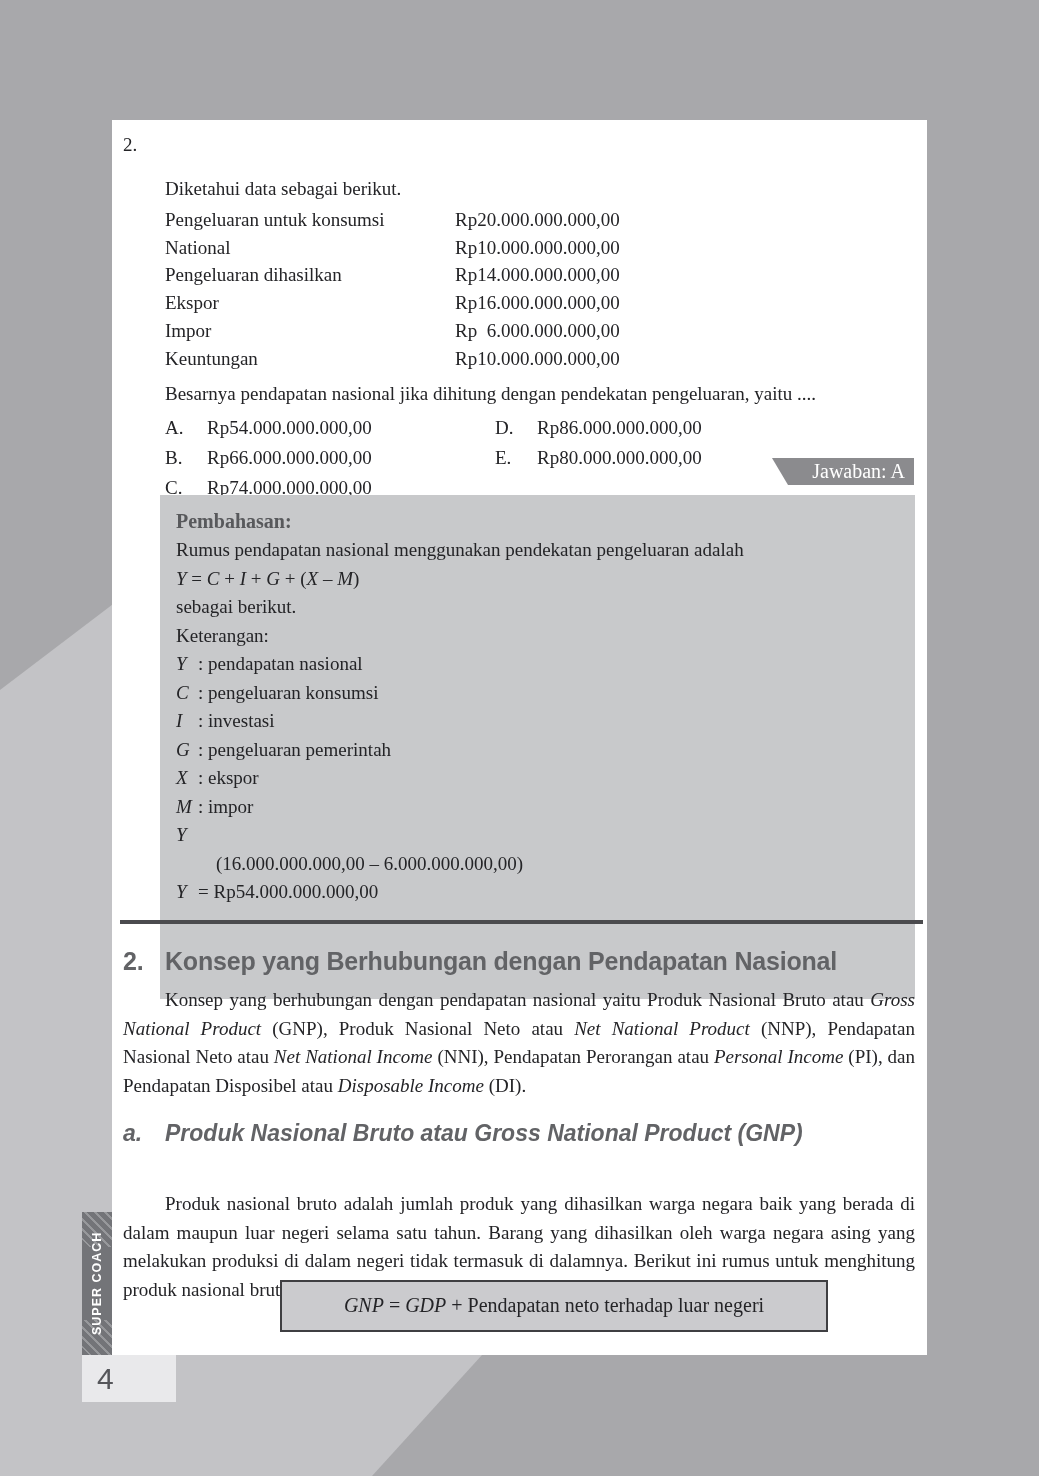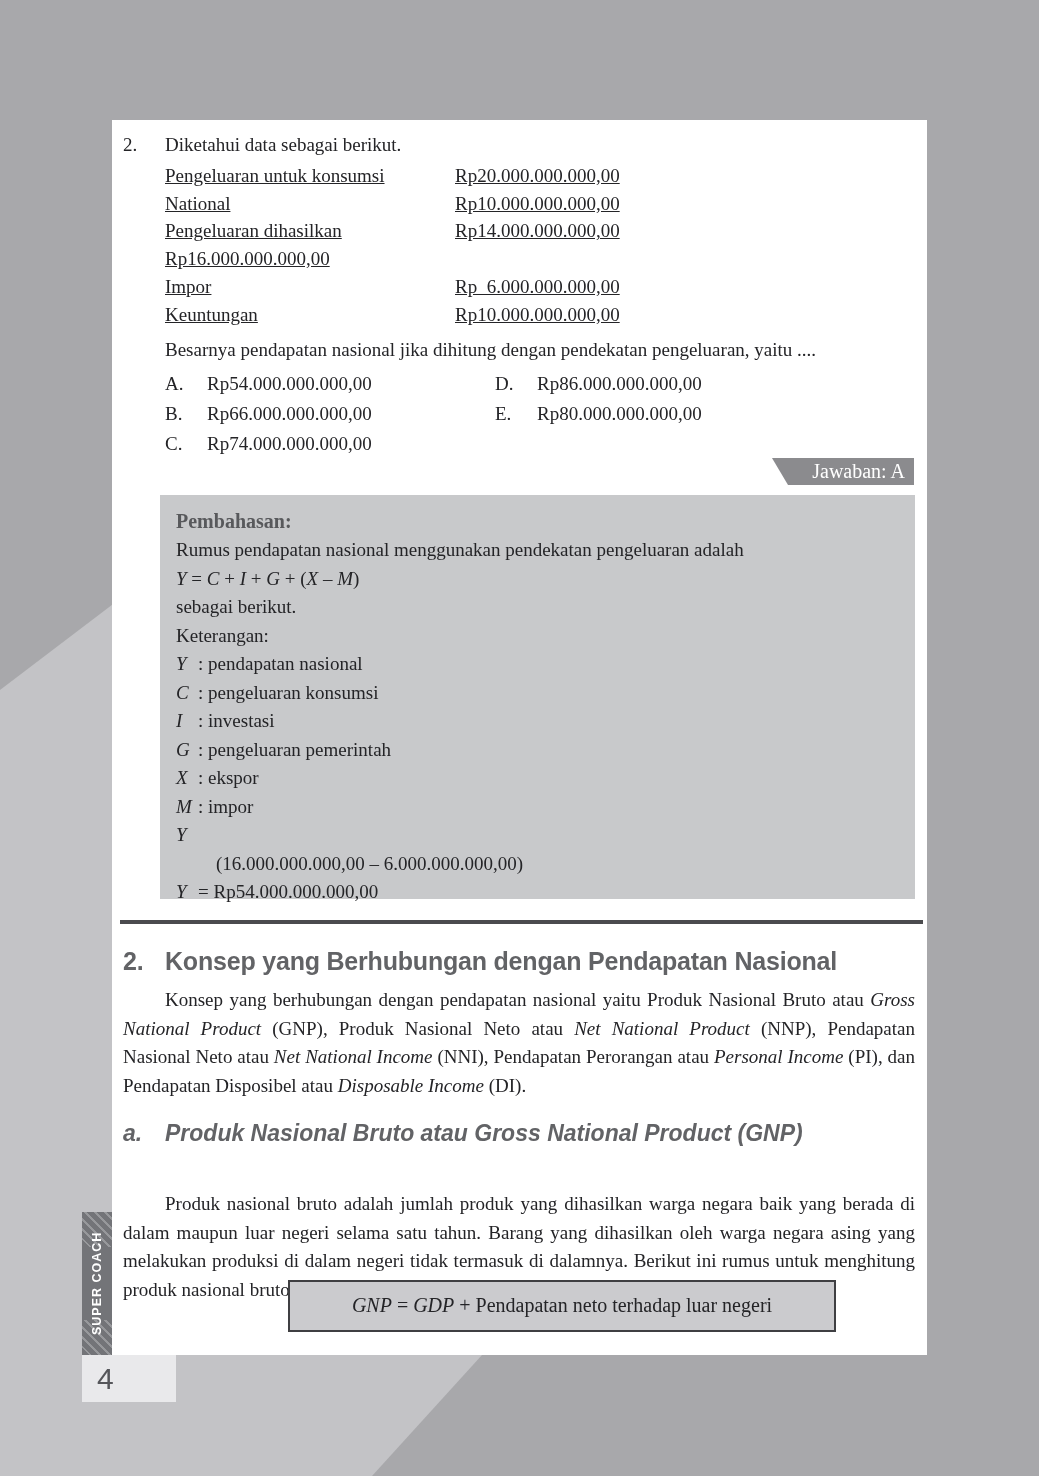--- a/index.html
+++ b/index.html
@@ -12,41 +12,41 @@
   .stage{position:relative;width:1039px;height:1476px;overflow:hidden;
          background:var(--bg-base);font-family:"Liberation Serif",serif;color:var(--body);}
   .bg-light{position:absolute;left:0;top:0;width:1039px;height:1476px;background:var(--bg-light);
             clip-path:polygon(0px 690px,125px 595px,482px 1355px,372px 1476px,0px 1476px);}
   .page{position:absolute;left:112px;top:120px;width:815px;height:1235px;background:var(--page);}
 
   
   .question{position:absolute;left:11px;top:10px;width:794px;font-size:19px;}
   .row{display:flex;}
   .qnum{width:42px;flex:none;}
-  .qintro{line-height:30px;}
+  .qintro{line-height:30px;margin-top:44px;}
   .qhead{line-height:30px;margin-bottom:2px;}
   .dtable{margin-left:42px;}
-  .drow{display:flex;line-height:27.7px;text-decoration:underline;}
+  .drow{display:flex;line-height:27.7px;}
   .dlabel{width:290px;flex:none;}
   .dval,.val{white-space:pre;}
   .prompt{margin-left:42px;margin-top:7px;line-height:30px;white-space:nowrap;}
   .opts{margin-left:42px;margin-top:4px;position:relative;}
   .ocol2{position:absolute;left:330px;top:0;}
   .orow{display:flex;line-height:30px;}
   .oletter{width:42px;flex:none;}
 
   
   .badge{position:absolute;left:660px;top:338px;width:142px;height:27px;background:var(--badge);
          clip-path:polygon(0 0,100% 0,100% 100%,16px 100%);
          text-align:right;line-height:27px;font-weight:normal;font-size:20px;color:#fff;
          padding-right:0;box-sizing:border-box;}
   .badge span{padding-right:9px;display:inline-block;}
 
   
-  .disc{position:absolute;left:48px;top:375px;width:755px;height:404px;background:var(--box);
+  .disc{position:absolute;left:48px;top:375px;width:755px;height:504px;background:var(--box);
         box-sizing:border-box;padding:11px 14px 0 16px;font-size:19px;}
   .disc-title{font-weight:bold;font-size:20px;color:#58595c;line-height:30px;}
   .dline{line-height:28.5px;}
   .it{font-style:italic;}
   .ket{display:flex;line-height:28.5px;}
   .sym{width:22px;flex:none;font-style:italic;}
   .calc{display:flex;line-height:28.5px;}
   .calc-indent{padding-left:40px;line-height:28.5px;}
 
   
@@ -58,21 +58,21 @@
   .para{position:absolute;left:11px;width:792px;margin:0;font-size:19px;line-height:28.6px;
         text-align:justify;text-indent:42px;}
   .para2{top:866px;}
   .sub-head{position:absolute;left:11px;top:998px;width:792px;display:flex;
             font-family:"Liberation Sans",sans-serif;font-weight:bold;font-style:italic;
             font-size:23px;color:var(--heading);line-height:30px;}
   .sub-head .qnum{width:42px;}
   .para-a{top:1036px;margin-top:34px;}
 
   
-  .gnp{position:absolute;left:176px;top:1160px;width:548px;height:52px;background:var(--fbox);
+  .gnp{position:absolute;left:168px;top:1160px;width:548px;height:52px;background:var(--fbox);
        border:2px solid var(--fbox-border);box-sizing:border-box;text-align:center;
        font-size:20px;line-height:46px;}
 
   
   .tab{position:absolute;left:82px;top:1212px;width:30px;height:143px;}
   .hatch{height:35px;background:repeating-linear-gradient(45deg,var(--tab) 0 5px,var(--tab-stripe) 5px 7px);}
   .tab-solid{height:73px;background:var(--tab);position:relative;}
   .tab-label{position:absolute;inset:0;display:flex;align-items:center;justify-content:center;
              writing-mode:vertical-rl;transform:rotate(180deg);
              font-family:"Liberation Sans",sans-serif;font-weight:bold;font-size:12.5px;
@@ -103,20 +103,21 @@
         </div>
         <div class="drow">
           <span class="dlabel">National</span>
           <span class="dval">Rp10.000.000.000,00</span>
         </div>
         <div class="drow">
           <span class="dlabel">Pengeluaran dihasilkan</span>
           <span class="dval">Rp14.000.000.000,00</span>
         </div>
         <div class="drow">
+          <span class="dlabel">Ekspor</span>
           <span class="dval">Rp16.000.000.000,00</span>
         </div>
         <div class="drow">
           <span class="dlabel">Impor</span>
           <span class="dval">Rp  6.000.000.000,00</span>
         </div>
         <div class="drow">
           <span class="dlabel">Keuntungan</span>
           <span class="dval">Rp10.000.000.000,00</span>
         </div>

